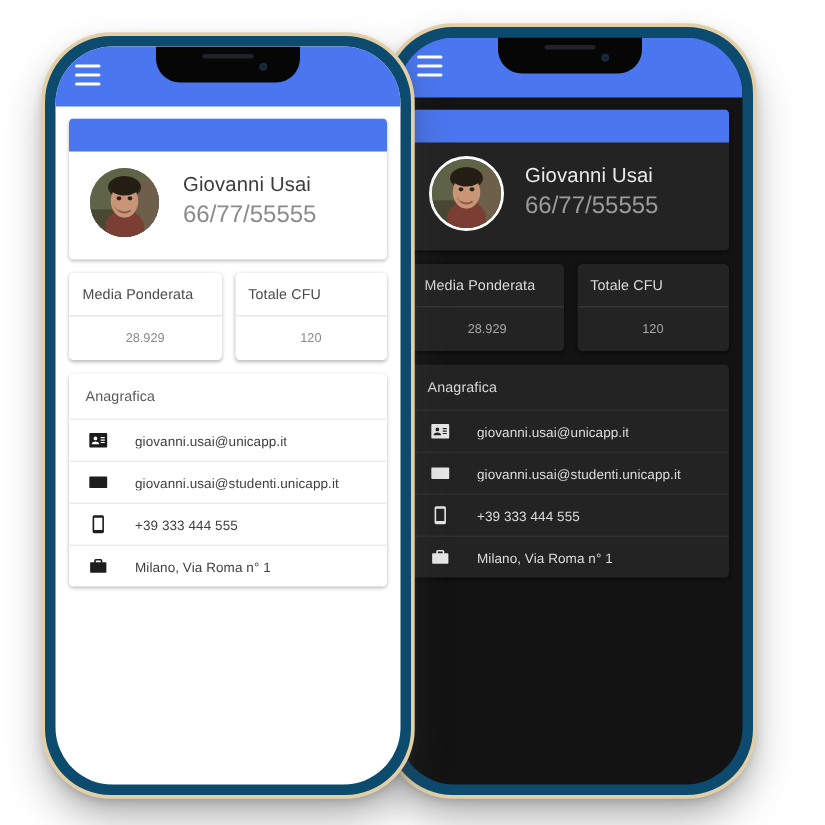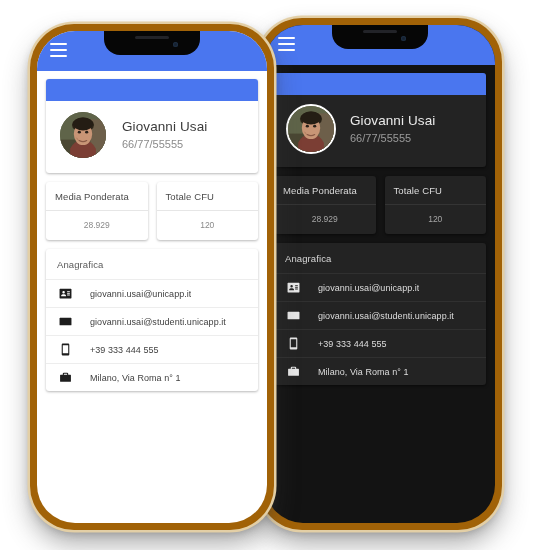--- a/index.html
+++ b/index.html
@@ -19,21 +19,21 @@
     position: absolute;
     inset: 0;
     width: 550px;
     height: 550px;
   }
 
   
   .phone {
     position: absolute;
     border-radius: 44px;
-    background: #a16207;               
+    background: #0c4a6e;               
     box-shadow:
       0 0 0 2.5px #e3cfa6,             
       0 14px 26px rgba(60,60,60,0.42),
       0 3px 8px rgba(60,60,60,0.30);
   }
   .phone.back {
     left: 258px;
     top: 18px;
     width: 244px;
     height: 512px;
@@ -170,21 +170,21 @@
     min-width: 0;
   }
   .profile-name {
     font-size: 13.5px;
     line-height: 1.25;
     letter-spacing: 0.1px;
   }
   .light .profile-name { color: #3c3c3c; }
   .dark  .profile-name { color: #eaeaea; }
   .profile-sub {
-    font-size: 11px;
+    font-size: 16px;
     line-height: 1.35;
     margin-top: 1px;
   }
   .light .profile-sub { color: #8b8b8b; }
   .dark  .profile-sub { color: #9b9b9b; }
 
   
   .stats-row {
     display: flex;
     gap: 9px;

